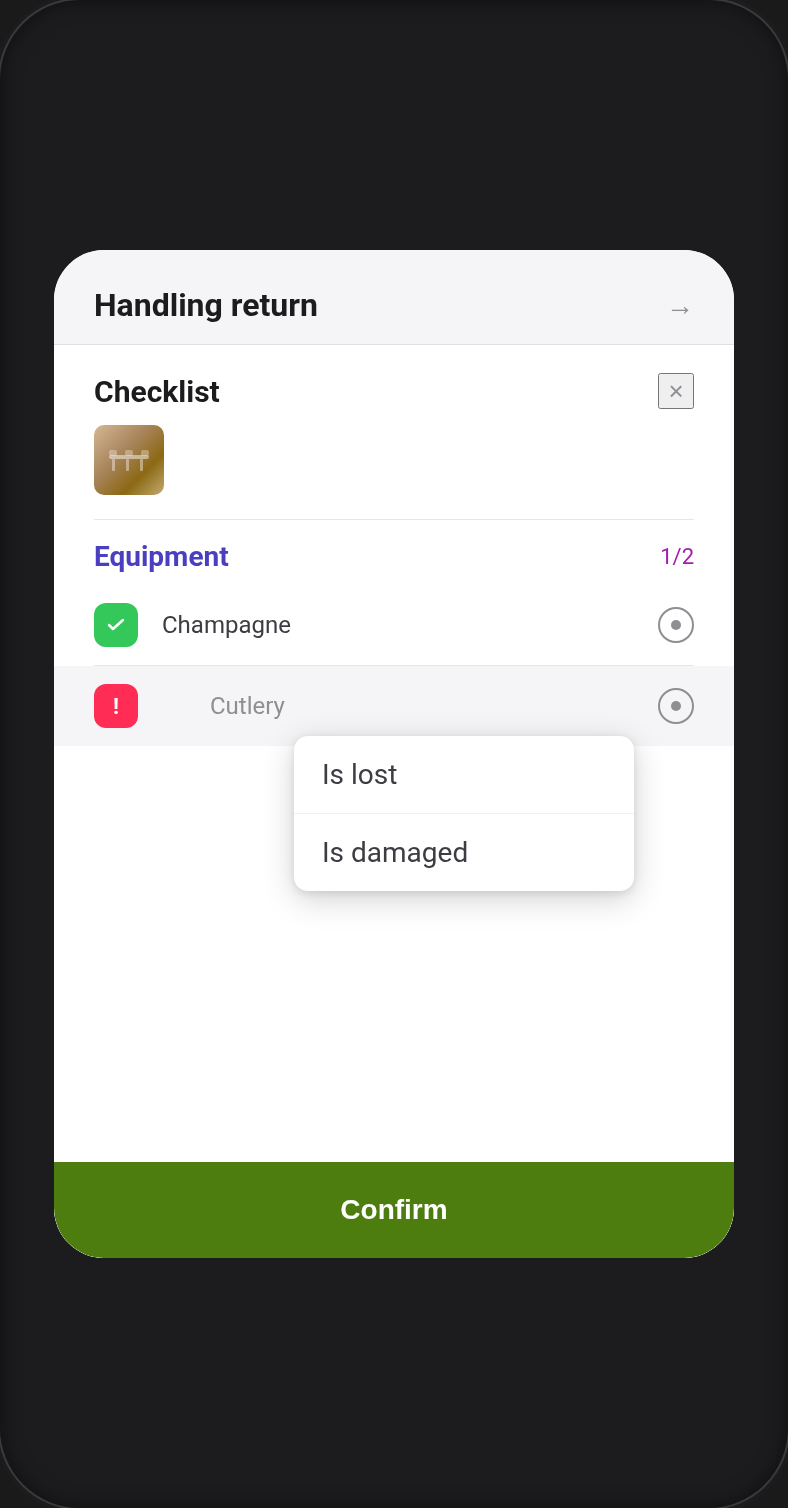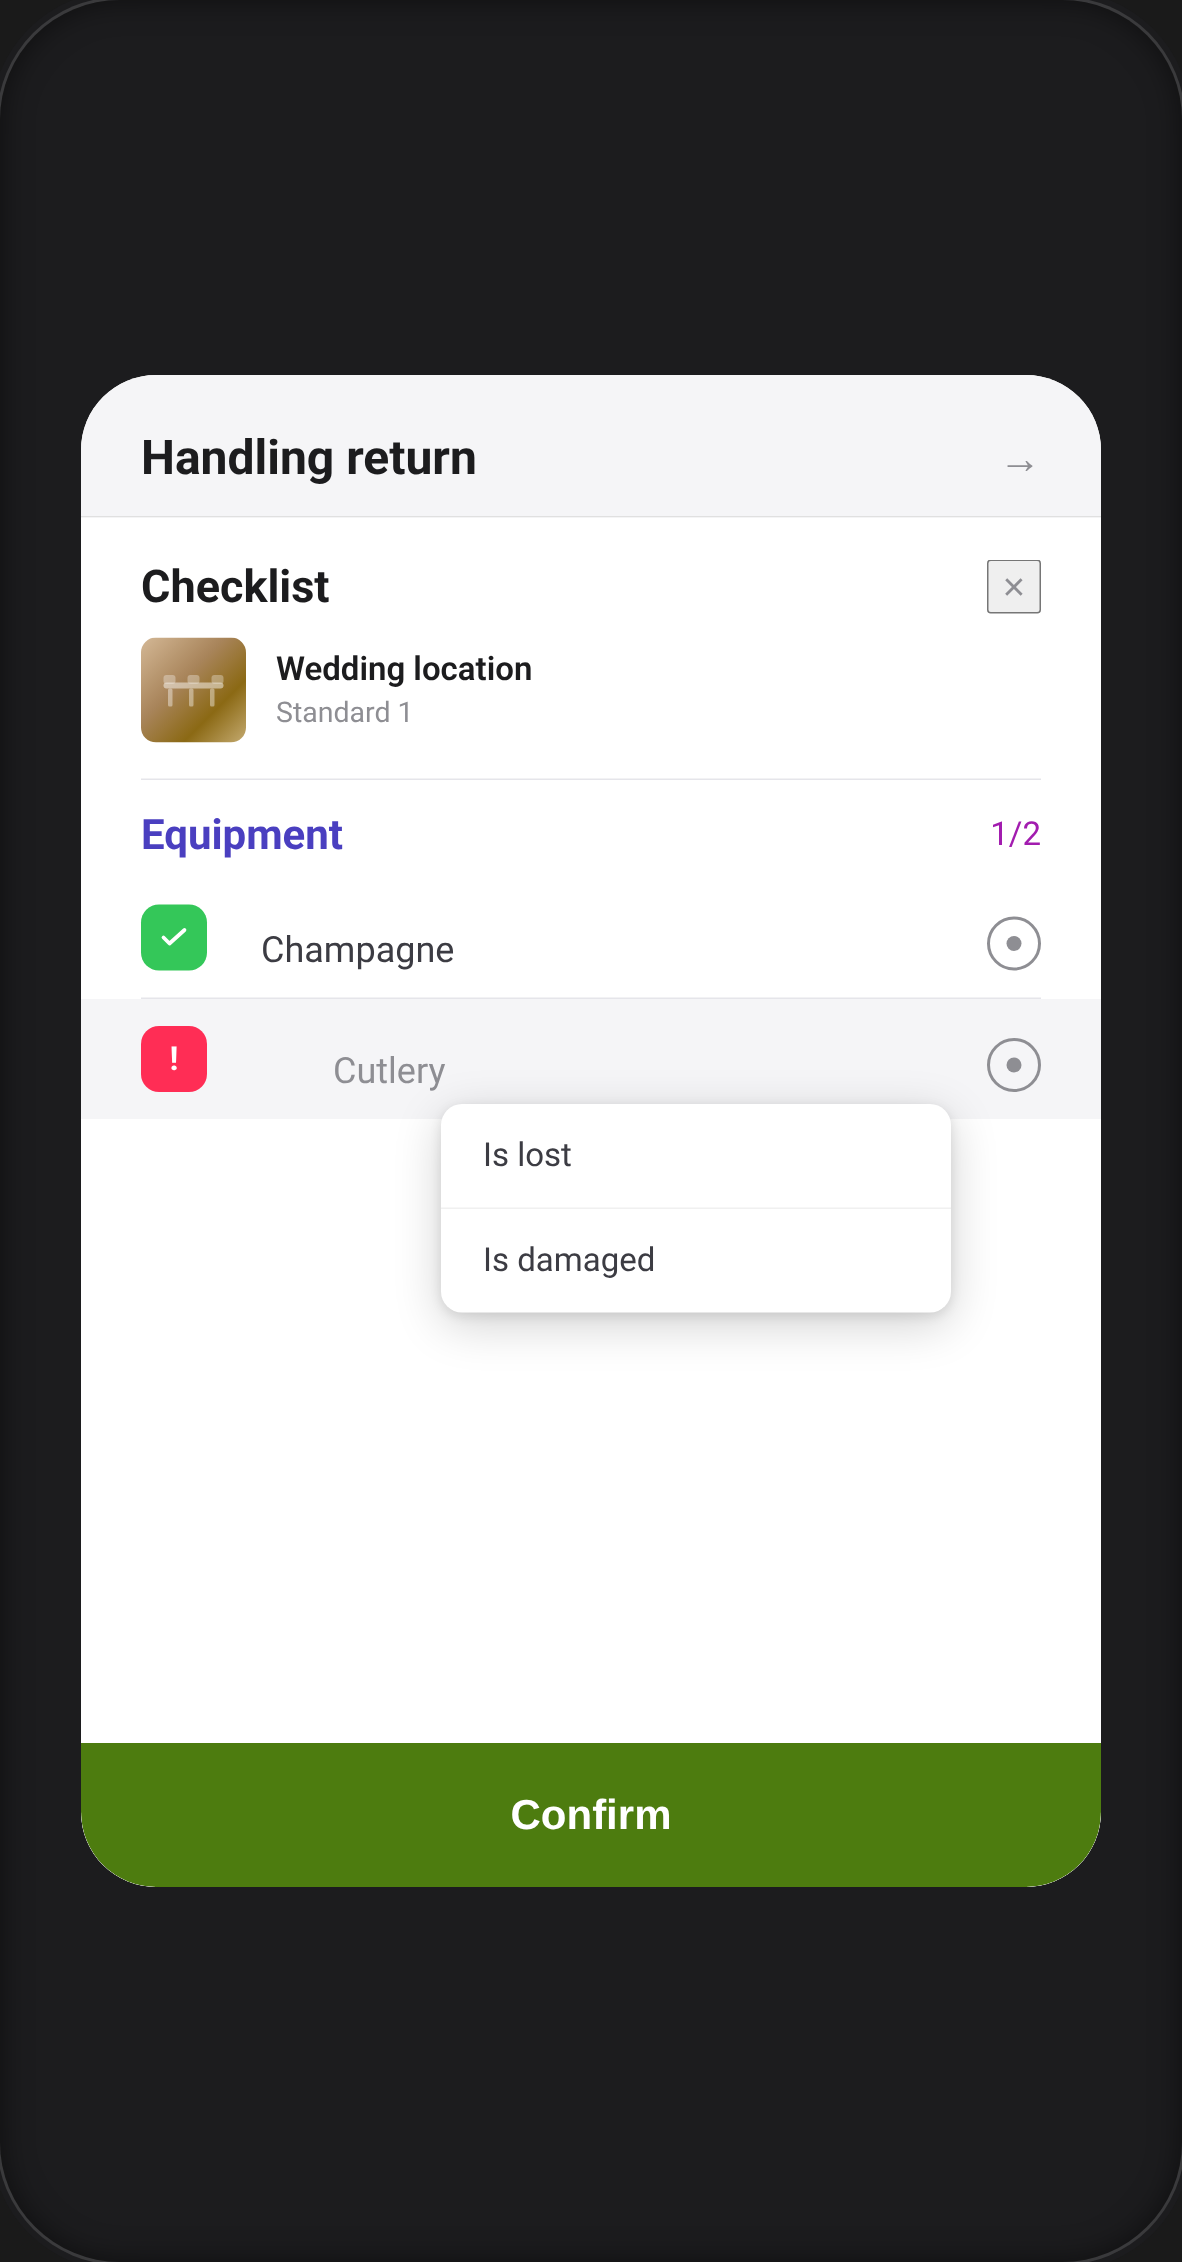--- a/index.html
+++ b/index.html
@@ -157,23 +157,23 @@
     }
 
     .equipment-count {
       font-size: 22px;
       color: #a21caf;
     }
 
     
     .equipment-item {
       display: flex;
-      align-items: flex-end;
+      align-items: center;
       padding: 18px 40px;
-      gap: 36px;
+      gap: 24px;
       background: #fff;
     }
 
     .equipment-item.highlighted {
       background: #f5f5f7;
     }
 
     .check-icon {
       width: 44px;
       height: 44px;
@@ -241,21 +241,21 @@
       border-radius: 14px;
       box-shadow: 0 8px 32px rgba(0,0,0,0.18), 0 2px 8px rgba(0,0,0,0.10);
       width: 340px;
       overflow: hidden;
       margin-left: 200px;
       margin-top: -10px;
     }
 
     .dropdown-item {
       padding: 22px 28px;
-      font-size: 22px;
+      font-size: 28px;
       color: #3c3c43;
       cursor: pointer;
       border-bottom: 1px solid #f0f0f0;
     }
 
     .dropdown-item:last-child {
       border-bottom: none;
     }
 
     
@@ -308,24 +308,20 @@
               <rect x="5" y="20" width="40" height="4" rx="2" fill="rgba(255,255,255,0.6)"></rect>
               <rect x="8" y="24" width="3" height="12" rx="1" fill="rgba(255,255,255,0.5)"></rect>
               <rect x="22" y="24" width="3" height="12" rx="1" fill="rgba(255,255,255,0.5)"></rect>
               <rect x="36" y="24" width="3" height="12" rx="1" fill="rgba(255,255,255,0.5)"></rect>
               <rect x="5" y="15" width="8" height="6" rx="2" fill="rgba(255,255,255,0.4)"></rect>
               <rect x="21" y="15" width="8" height="6" rx="2" fill="rgba(255,255,255,0.4)"></rect>
               <rect x="37" y="15" width="8" height="6" rx="2" fill="rgba(255,255,255,0.4)"></rect>
             </svg>
           </div>
         </div>
-        <div class="location-info">
-          <div class="location-name">Wedding location</div>
-          <div class="location-sub">Standard 1</div>
-        </div>
       </div>
 
       <div class="divider"></div>
 
       <div class="equipment-header">
         <span class="equipment-label">Equipment</span>
         <span class="equipment-count">1/2</span>
       </div>
 
       <div class="equipment-item">

